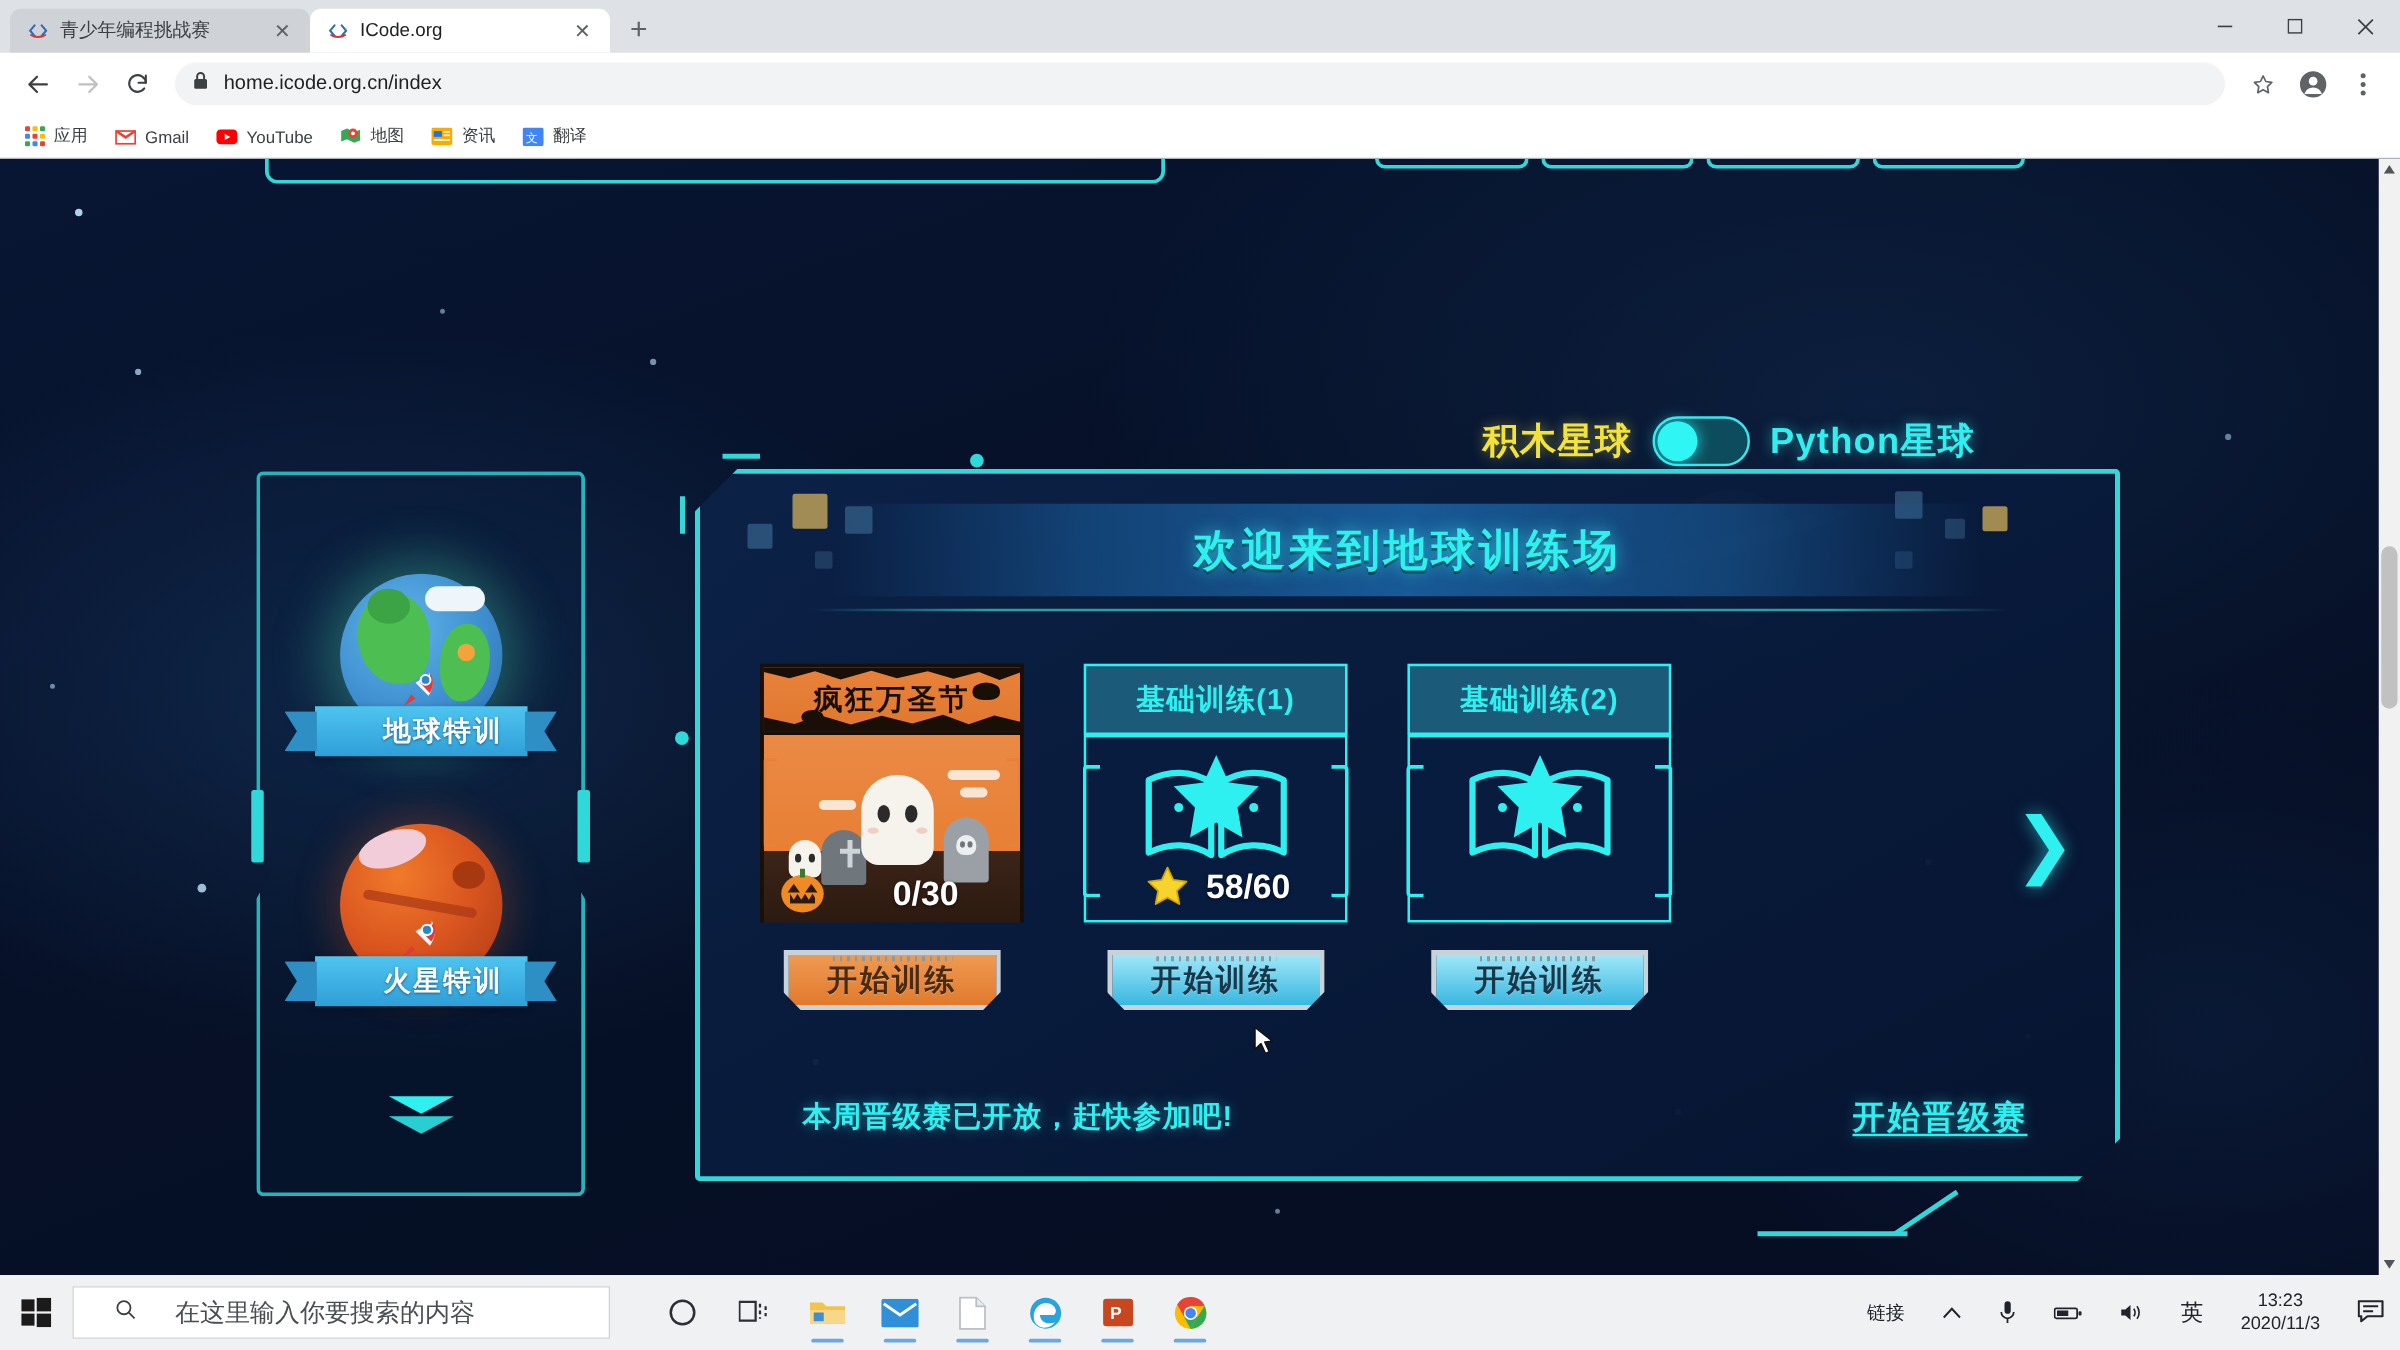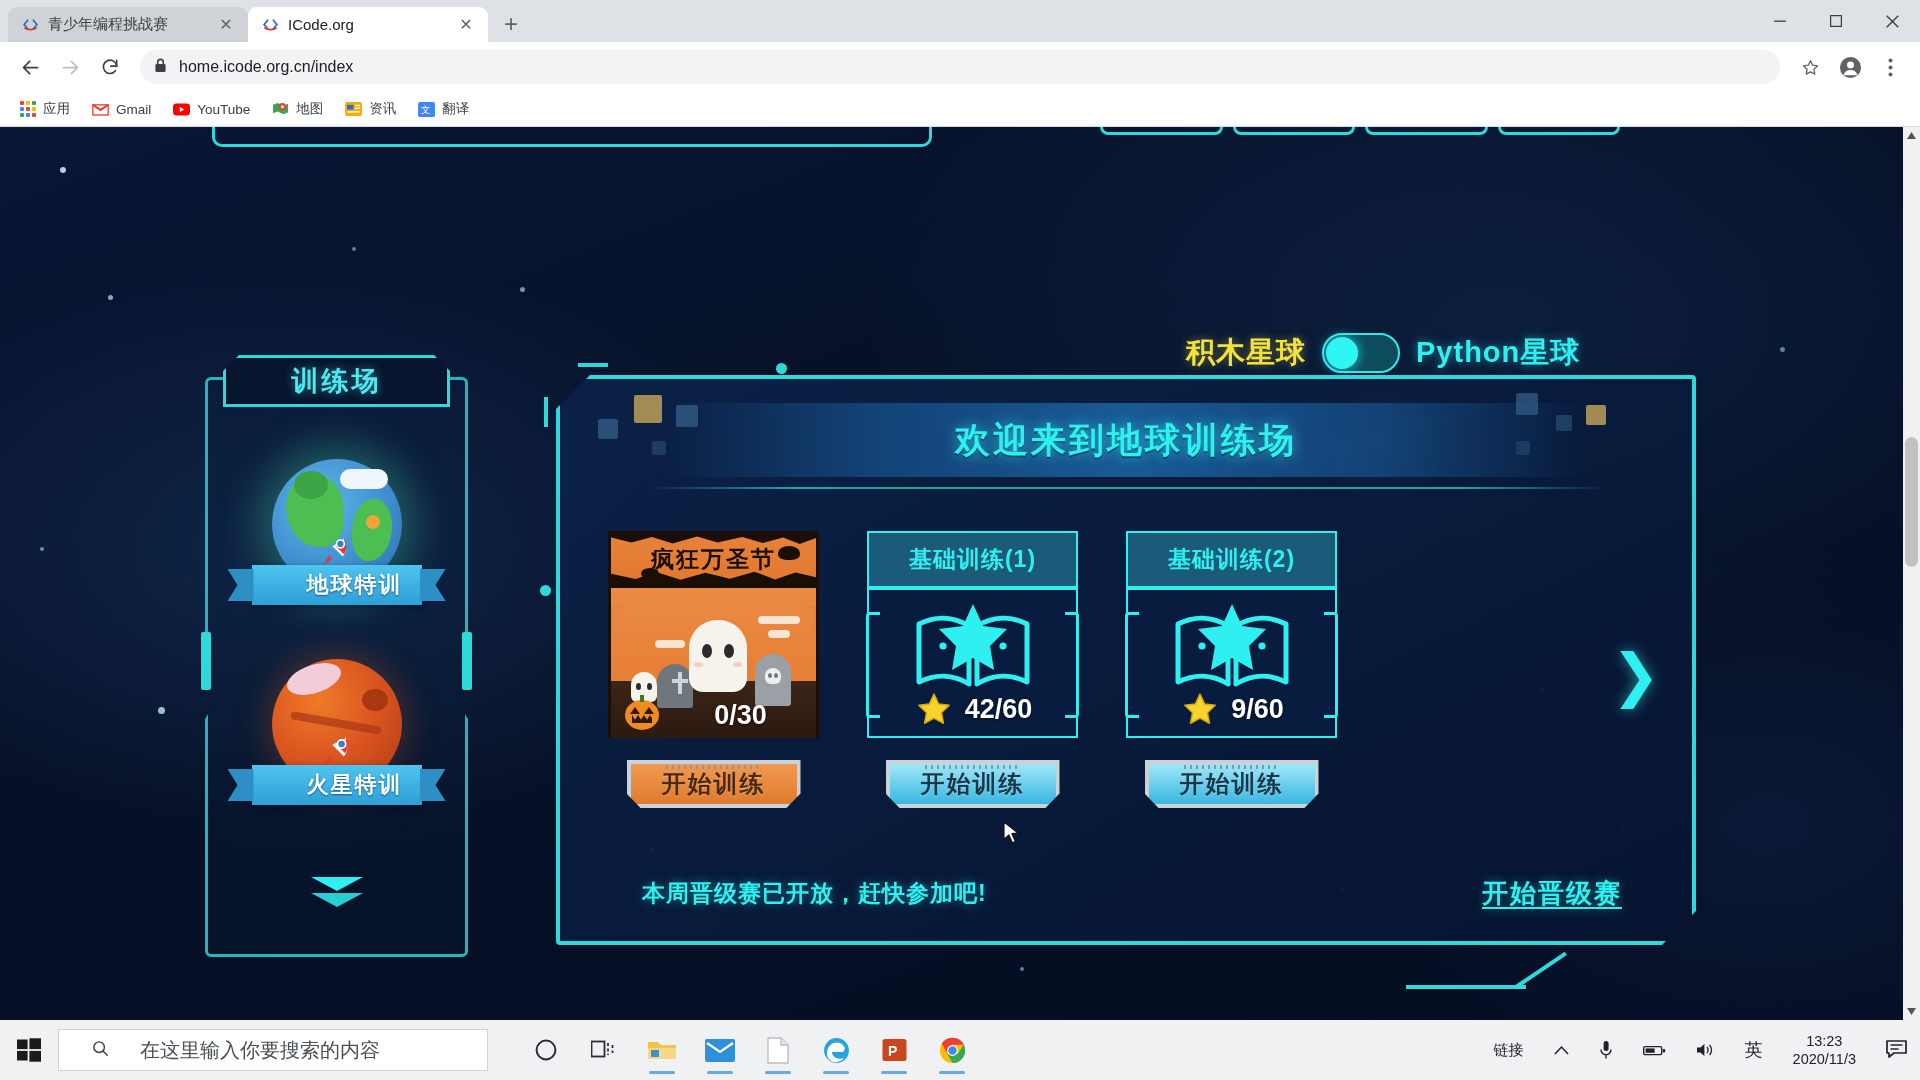--- a/index.html
+++ b/index.html
@@ -452,23 +452,20 @@
         <span class="knob"></span>
       </span>
       <span class="toggle-label-right">Python星球</span>
     </div>
 
     <div class="sidebar">
       <div class="sb-frame"></div>
       <div class="sb-notchL"></div>
       <div class="sb-notchR"></div>
 
-      <div class="sb-header">
-        <span>训练场</span>
-      </div>
 
       <div class="sb-item" style="top:82px">
         <div class="planet earth">
           <span class="land1"></span>
             <span class="land2"></span>
             <span class="land3"></span>
           <span class="dot"></span>
             <span class="cloud"></span>
           <svg class="rocket" viewBox="0 0 40 40">
             <path d="M24 6c5 5 5 13 1 18l-9-9c5-4 13-4 8-9z" fill="#f4f6f8"></path>
@@ -593,21 +590,21 @@
               <path d="M10 22c16-8 34-8 50 2v58c-16-10-34-10-50-2z" fill="none" stroke="#2ff0f0" stroke-width="5" stroke-linejoin="round"></path>
               <path d="M118 22c-16-8-34-8-50 2v58c16-10 34-10 50-2z" fill="none" stroke="#2ff0f0" stroke-width="5" stroke-linejoin="round"></path>
               <path d="M64 2l10 22 24 3-17 17 4 24-21-12-21 12 4-24-17-17 24-3z" fill="#2ff0f0"></path>
               <circle cx="34" cy="44" r="3.6" fill="#2ff0f0"></circle>
               <circle cx="94" cy="44" r="3.6" fill="#2ff0f0"></circle>
             </svg>
             <div class="score">
               <svg class="star-y" viewBox="0 0 32 32">
                 <path d="M16 2l4.3 9.2 10 1.3-7.3 7 1.9 9.9L16 24.5 7.1 29.4 9 19.5 1.7 12.5l10-1.3z" fill="#f7d32e" stroke="#d8a900" stroke-width="1.4" stroke-linejoin="round"></path>
               </svg>
-              <span class="num">42/60</span>
+              <span class="num">58/60</span>
             </div>
           </div>
           <div class="btn cyan">
             <span class="ridges"></span>
             <span>开始训练</span>
           </div>
         </div>
 
         <div class="card">
           <div class="card-head cyan">
@@ -616,26 +613,20 @@
           <div class="card-body cyanframe">
             <span class="earL"></span>
               <span class="earR"></span>
             <svg class="book" viewBox="0 0 128 96" style="margin-bottom:26px">
               <path d="M10 22c16-8 34-8 50 2v58c-16-10-34-10-50-2z" fill="none" stroke="#2ff0f0" stroke-width="5" stroke-linejoin="round"></path>
               <path d="M118 22c-16-8-34-8-50 2v58c16-10 34-10 50-2z" fill="none" stroke="#2ff0f0" stroke-width="5" stroke-linejoin="round"></path>
               <path d="M64 2l10 22 24 3-17 17 4 24-21-12-21 12 4-24-17-17 24-3z" fill="#2ff0f0"></path>
               <circle cx="34" cy="44" r="3.6" fill="#2ff0f0"></circle>
               <circle cx="94" cy="44" r="3.6" fill="#2ff0f0"></circle>
             </svg>
-            <div class="score">
-              <svg class="star-y" viewBox="0 0 32 32">
-                <path d="M16 2l4.3 9.2 10 1.3-7.3 7 1.9 9.9L16 24.5 7.1 29.4 9 19.5 1.7 12.5l10-1.3z" fill="#f7d32e" stroke="#d8a900" stroke-width="1.4" stroke-linejoin="round"></path>
-              </svg>
-              <span class="num">9/60</span>
-            </div>
           </div>
           <div class="btn cyan">
             <span class="ridges"></span>
             <span>开始训练</span>
           </div>
         </div>
       </div>
 
       <div class="arrow-next">❯</div>
 

